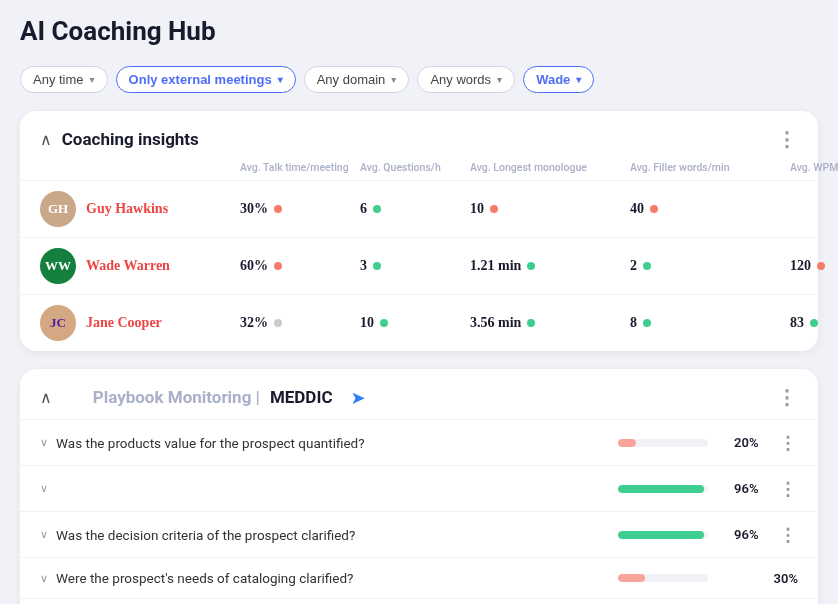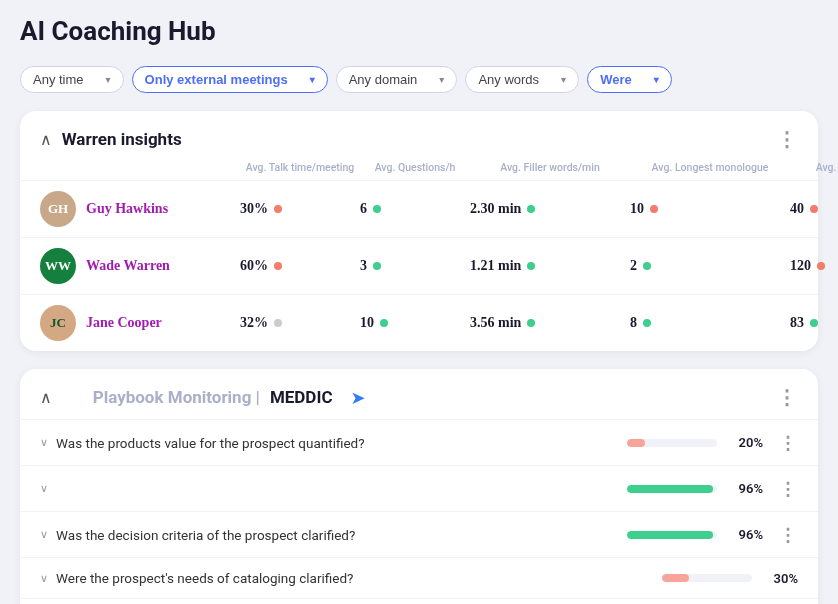--- a/index.html
+++ b/index.html
@@ -27,21 +27,21 @@
       display: flex;
       gap: 8px;
       align-items: center;
       margin-bottom: 18px;
       flex-wrap: wrap;
     }
 
     .filter-btn {
       display: flex;
       align-items: center;
-      gap: 20px;
+      gap: 4px;
       padding: 5px 12px;
       border-radius: 20px;
       border: 1.5px solid #d0d4e8;
       background: #fff;
       cursor: pointer;
       font-size: 13px;
       color: #444;
       font-weight: 500;
     }
 
@@ -110,21 +110,21 @@
     
     .col-headers {
       display: grid;
       grid-template-columns: 200px 120px 110px 160px 160px 100px;
       padding: 0 20px 6px 20px;
     }
 
     .col-header {
       font-size: 10.5px;
       color: #aab0c8;
-      text-align: center;
+      text-align: left;
       font-weight: 500;
     }
 
     .col-header:first-child {
       visibility: hidden;
     }
 
     .speaker-row {
       display: grid;
       grid-template-columns: 200px 120px 110px 160px 160px 100px;
@@ -151,21 +151,21 @@
       align-items: center;
       justify-content: center;
       font-size: 14px;
       font-weight: 600;
       color: #666;
     }
 
     .speaker-name {
       font-size: 14px;
       font-weight: 600;
-      color: #a21caf;
+      color: #ef4444;
     }
 
     .metric-cell {
       display: flex;
       align-items: center;
       gap: 6px;
     }
 
     .metric-value {
       font-size: 14px;
@@ -228,21 +228,21 @@
       font-size: 13.5px;
       color: #333;
       font-weight: 400;
     }
 
     .playbook-right {
       display: flex;
       align-items: center;
       gap: 10px;
       min-width: 180px;
-      justify-content: flex-end;
+      justify-content: space-between;
     }
 
     .progress-bar-container {
       width: 90px;
       height: 8px;
       background: #f0f2f8;
       border-radius: 4px;
       overflow: hidden;
     }
 
@@ -289,40 +289,40 @@
     </button>
     <button class="filter-btn">
       <span>Any domain</span>
       <span class="chevron">▾</span>
     </button>
     <button class="filter-btn">
       <span>Any words</span>
       <span class="chevron">▾</span>
     </button>
     <button class="filter-btn active">
-      <span>Were</span>
+      <span>Wade</span>
       <span class="chevron">▾</span>
     </button>
   </div>
 
   <div class="section-card">
     <div class="section-header">
       <div class="section-title-group">
         <span class="collapse-icon">∧</span>
-        <span class="section-title">Warren insights</span>
+        <span class="section-title">Coaching insights</span>
       </div>
       <span class="more-icon">⋮</span>
     </div>
 
     <div class="col-headers">
       <div class="col-header"></div>
       <div class="col-header">Avg. Talk time/meeting</div>
       <div class="col-header">Avg. Questions/h</div>
+      <div class="col-header">Avg. Longest monologue</div>
       <div class="col-header">Avg. Filler words/min</div>
-      <div class="col-header">Avg. Longest monologue</div>
       <div class="col-header">Avg. WPM</div>
     </div>
 
     <div id="speaker-rows-container">
         <div class="speaker-row">
       <div class="speaker-info">
         <div class="avatar" style="background:#c9a88a; font-size:13px; color:#fff;">
           GH
         </div>
         <span class="speaker-name">Guy Hawkins</span>
@@ -331,24 +331,20 @@
       <div class="metric-cell">
         <span class="metric-value">30%</span>
         <span class="dot dot-red"></span>
       </div>
 
       <div class="metric-cell">
         <span class="metric-value">6</span>
         <span class="dot dot-green"></span>
       </div>
 
-      <div class="metric-cell">
-        <span class="metric-value">2.30 min</span>
-        <span class="dot dot-green"></span>
-      </div>
 
       <div class="metric-cell">
         <span class="metric-value">10</span>
         <span class="dot dot-red"></span>
       </div>
 
       <div class="metric-cell">
         <span class="metric-value">40</span>
         <span class="dot dot-red"></span>
       </div>
@@ -383,21 +379,21 @@
       </div>
 
       <div class="metric-cell">
         <span class="metric-value">120</span>
         <span class="dot dot-red"></span>
       </div>
 
     </div>
         <div class="speaker-row">
       <div class="speaker-info">
-        <div class="avatar" style="background:#d4a882; font-size:13px; color:#14532d;text-align:right;">
+        <div class="avatar" style="background:#d4a882; font-size:13px; color:#4c1d95;text-align:right;">
           JC
         </div>
         <span class="speaker-name">Jane Cooper</span>
       </div>
 
       <div class="metric-cell">
         <span class="metric-value">32%</span>
         <span class="dot dot-gray"></span>
       </div>
 

